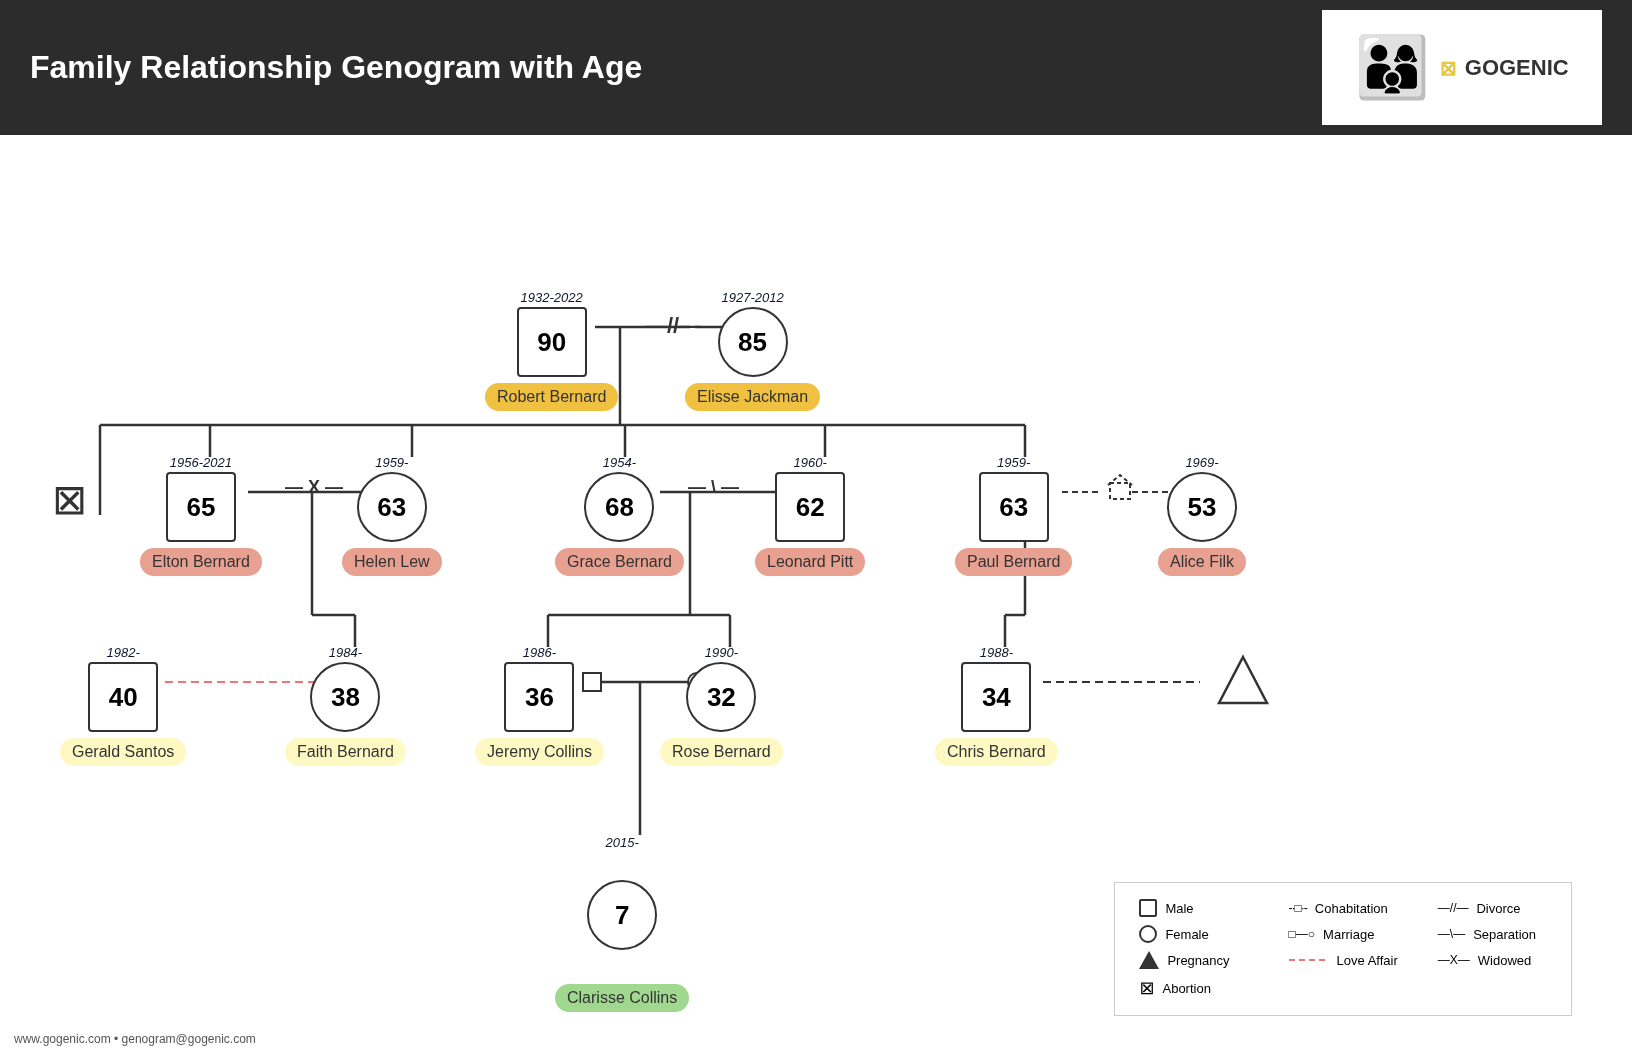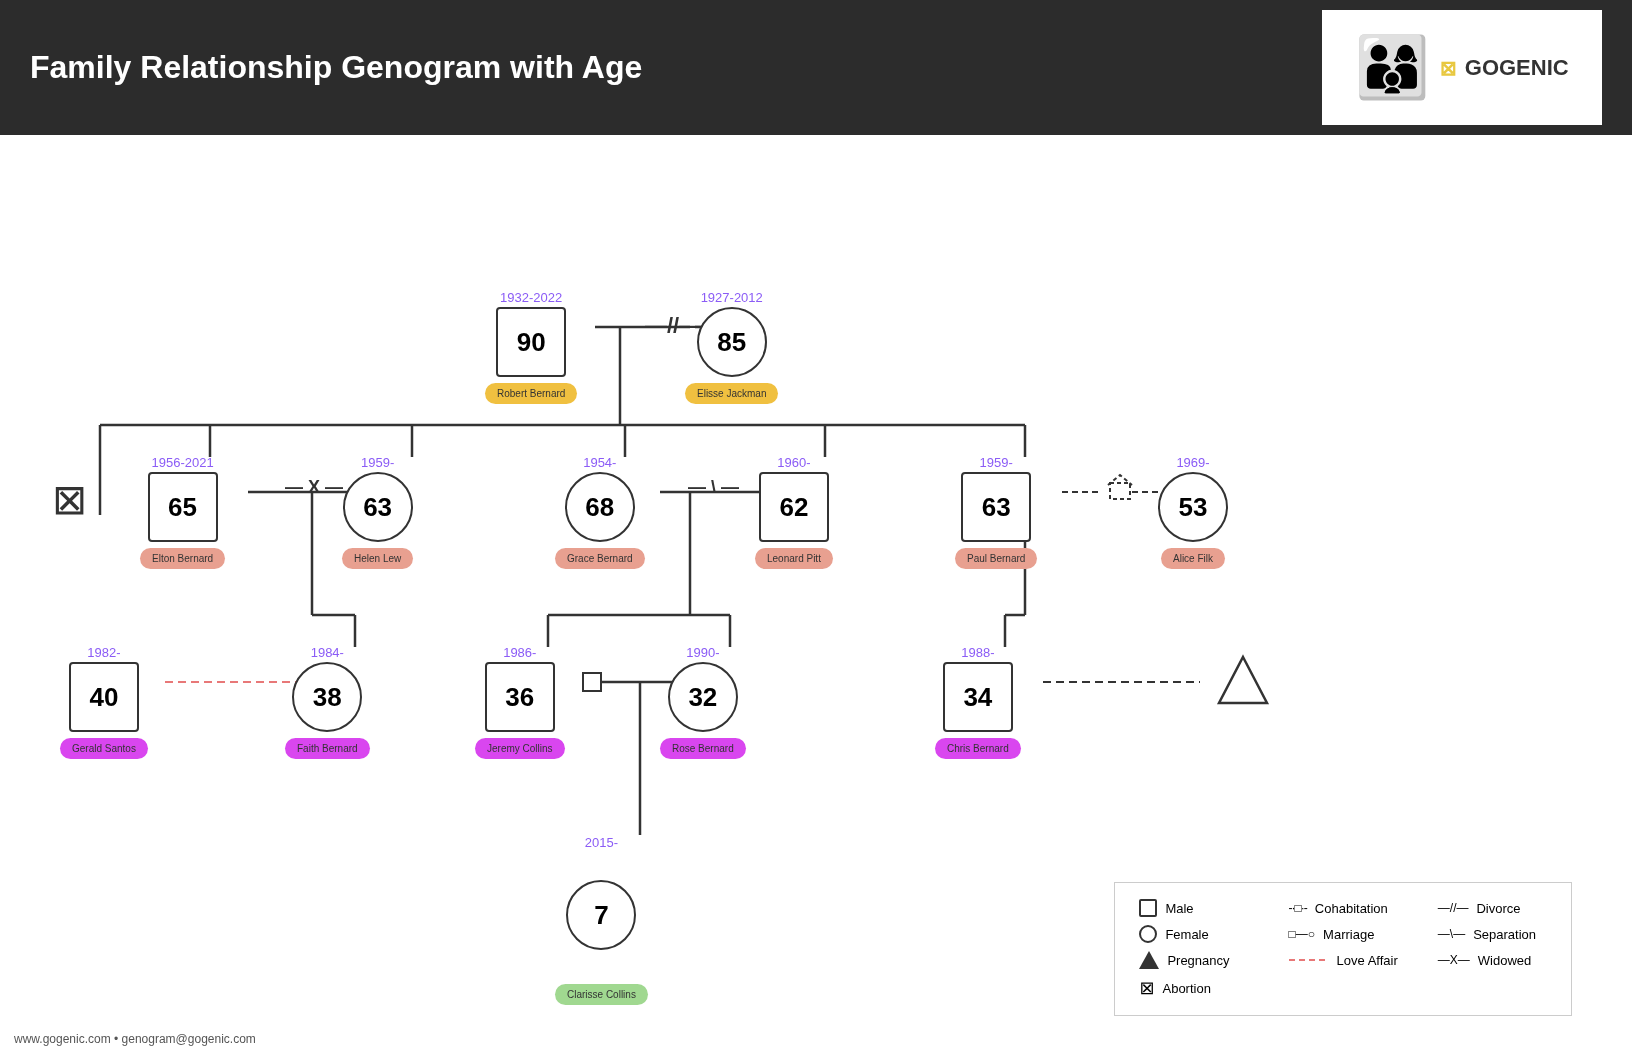--- a/index.html
+++ b/index.html
@@ -55,50 +55,51 @@
 
     
     .person {
       position: absolute;
       display: flex;
       flex-direction: column;
       align-items: center;
     }
     .person-date {
       font-size: 13px;
-      color: #8b5cf6;
+      color: #0f172a;
       margin-bottom: 2px;
+      font-style: italic;
     }
     .person-box {
       width: 70px;
       height: 70px;
       border: 2.5px solid #333;
       display: flex;
       align-items: center;
       justify-content: center;
       font-size: 26px;
       font-weight: bold;
       background: white;
     }
     .person-box.square { border-radius: 4px; }
     .person-box.circle { border-radius: 50%; }
     .person-label {
       margin-top: 6px;
       padding: 5px 12px;
       border-radius: 20px;
-      font-size: 10px;
+      font-size: 16px;
       font-weight: 500;
       color: #333;
       text-align: center;
       white-space: nowrap;
     }
     
     .label-yellow { background: #f0c040; }
     .label-pink { background: #e8a090; }
-    .label-blue { background: #d946ef; }
+    .label-blue { background: #fef9c3; }
     .label-green { background: #a0d890; }
 
     
     .legend {
       position: absolute;
       bottom: 40px;
       right: 60px;
       background: white;
       border: 1.5px solid #ccc;
       padding: 16px 24px;

